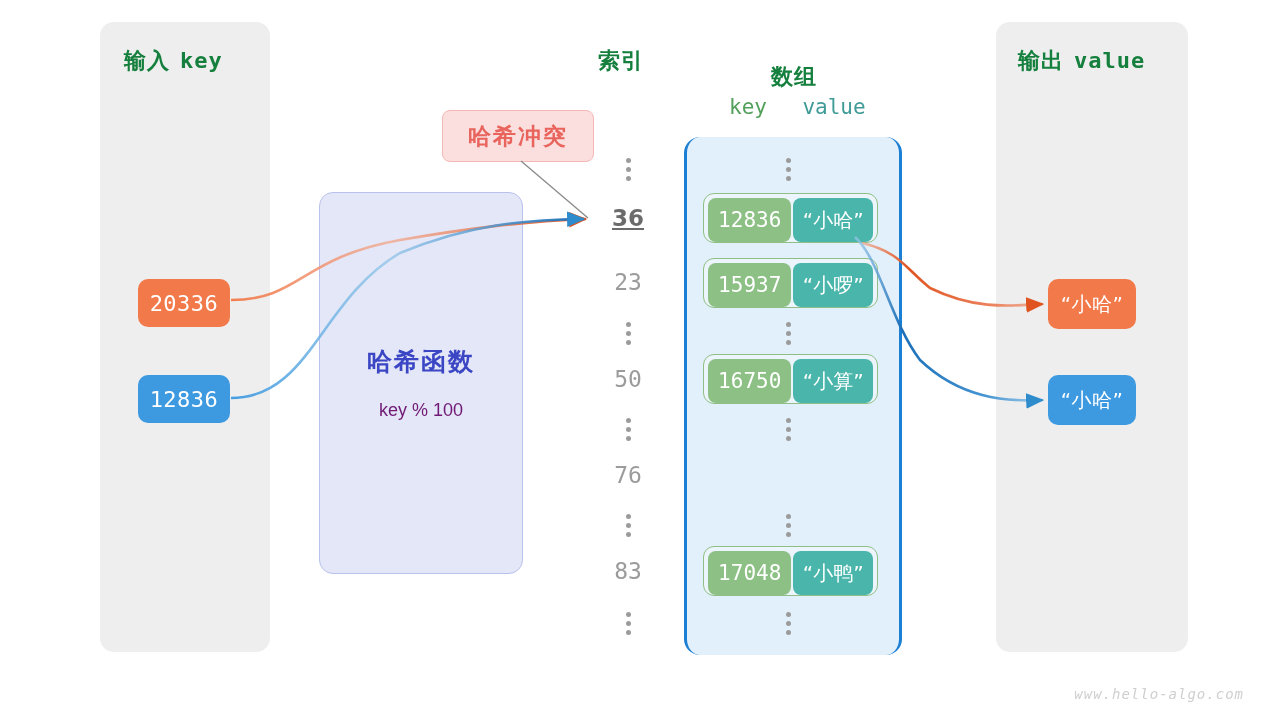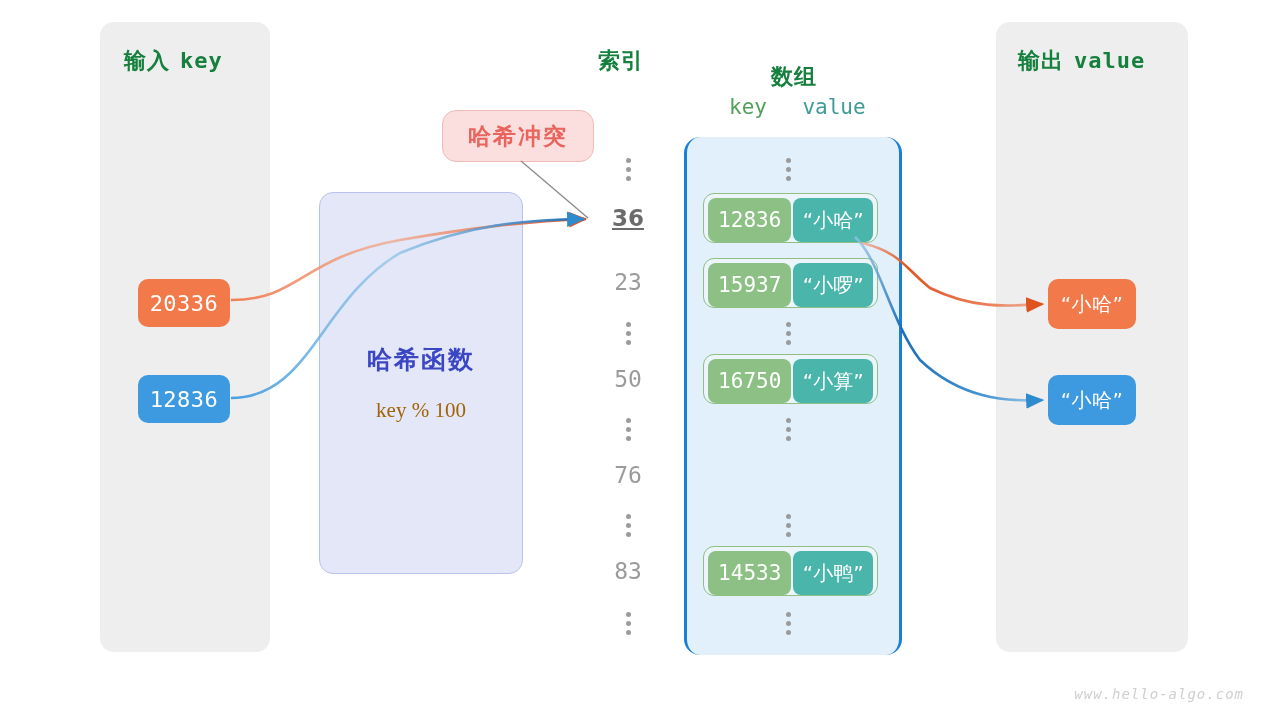--- a/index.html
+++ b/index.html
@@ -69,31 +69,31 @@
     justify-content: center;
     gap: 22px;
   }
   #hash-fn-name {
     color: #3b46c4;
     font-size: 25px;
     font-weight: bold;
     letter-spacing: 2px;
   }
   #hash-fn-expr {
-    color: #a16207;
-    font-family: Liberation Serif, serif;
-    font-size: 21px;
+    color: #701a75;
+    font-family: Liberation Sans, sans-serif;
+    font-size: 18px;
   }
 
   
   #collision-box {
     position: absolute;
     background: #fadfde;
     border: 1.5px solid #f3b9b6;
-    border-radius: 14px;
+    border-radius: 8px;
     display: flex;
     align-items: center;
     justify-content: center;
     color: #e8645c;
     font-size: 23px;
     font-weight: bold;
     letter-spacing: 2px;
     font-family: Liberation Mono, monospace;
   }
 
@@ -306,21 +306,21 @@
     </div>
 
 
   <div class="vdots" style="left:753px; top:514px;">
       <i></i>
       <i></i>
       <i></i>
     </div>
 
   <div class="bucket" style="left:703px; top:546px; width:175px; height:50px;">
-    <div class="cell cell-key">14533</div>
+    <div class="cell cell-key">17048</div>
     <div class="cell cell-val">“小鸭”</div>
   </div>
 
   <div class="vdots" style="left:753px; top:612px;">
       <i></i>
       <i></i>
       <i></i>
     </div>
 
   <div class="panel" id="output-panel" style="left:996px; top:22px; width:192px; height:630px;"></div>

